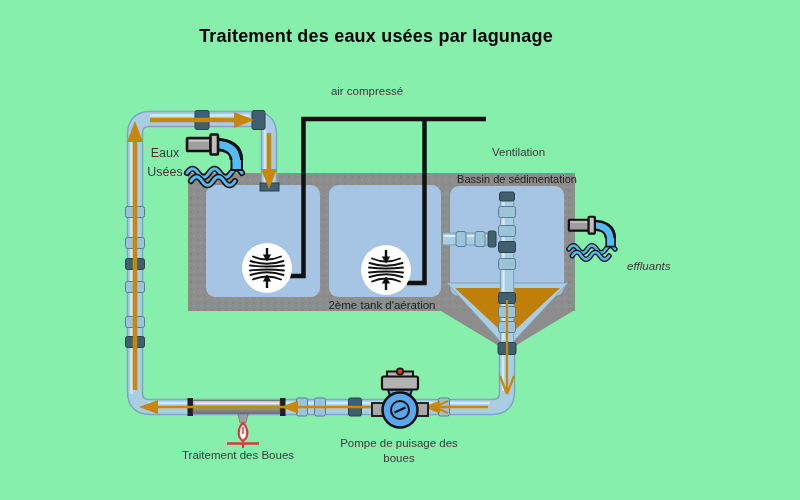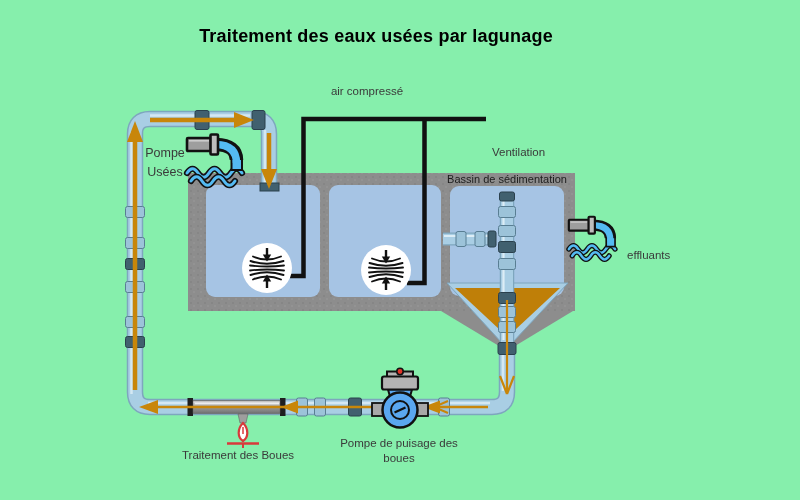--- a/index.html
+++ b/index.html
@@ -178,27 +178,28 @@
     <line x1="243" y1="443.5" x2="243" y2="448" stroke="#d8393b" stroke-width="2"></line>
   </g>
 </svg>
 
 <div class="title">Traitement des eaux usées par lagunage</div>
 
 <div class="lbl center" style="left:297px;top:84px;width:140px;">air compressé</div>
 <div class="lbl" style="left:492px;top:113px;margin-top:32px;">Ventilation</div>
 
 <div class="lbl center" style="left:135px;top:144px;width:60px;font-size:12.5px;line-height:19px;">
-  <div>Pompe</div>
+  <div>Eaux</div>
   <div>Usées</div>
 </div>
 
-<div class="lbl on-gray center" style="left:427px;top:172px;width:160px;font-size:11px;">Bassin de sédimentation</div>
-
-<div class="lbl" style="left:627px;top:248px;">effluants</div>
+<div class="lbl on-gray center" style="left:427px;top:172px;width:160px;font-size:11px;padding-left:10px;">Bassin de sédimentation</div>
+<div class="lbl on-gray center" style="left:312px;top:298px;width:140px;">2ème tank d'aération</div>
+
+<div class="lbl" style="left:627px;top:259px;font-style:italic;">effluants</div>
 <div class="lbl center" style="left:158px;top:448px;width:160px;">Traitement des Boues</div>
 
 <div class="lbl center" style="left:319px;top:436px;width:160px;line-height:15px;">
   <div>Pompe de puisage des</div>
   <div>boues</div>
 </div>
 
 </div>
 
 </body></html>

